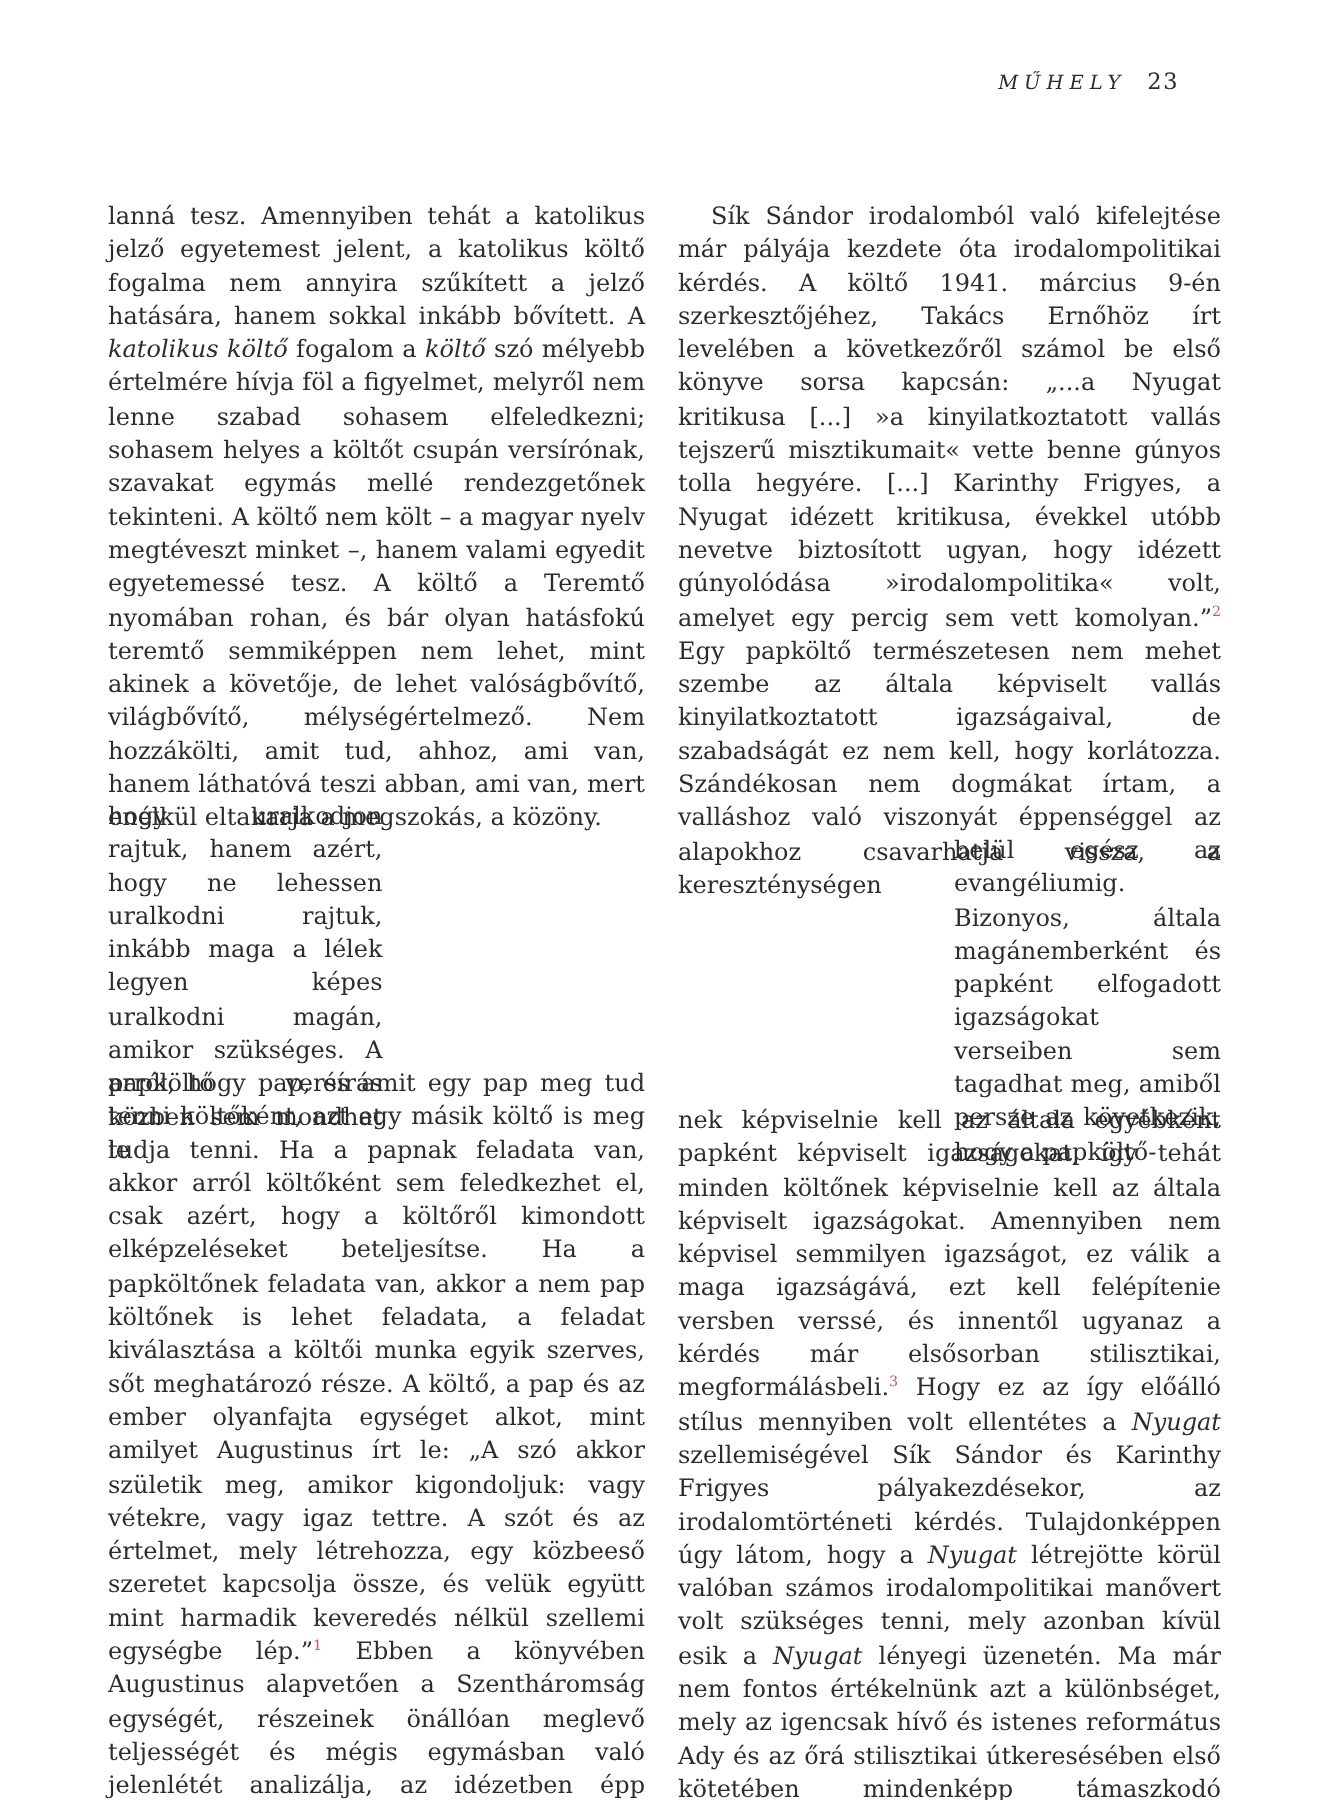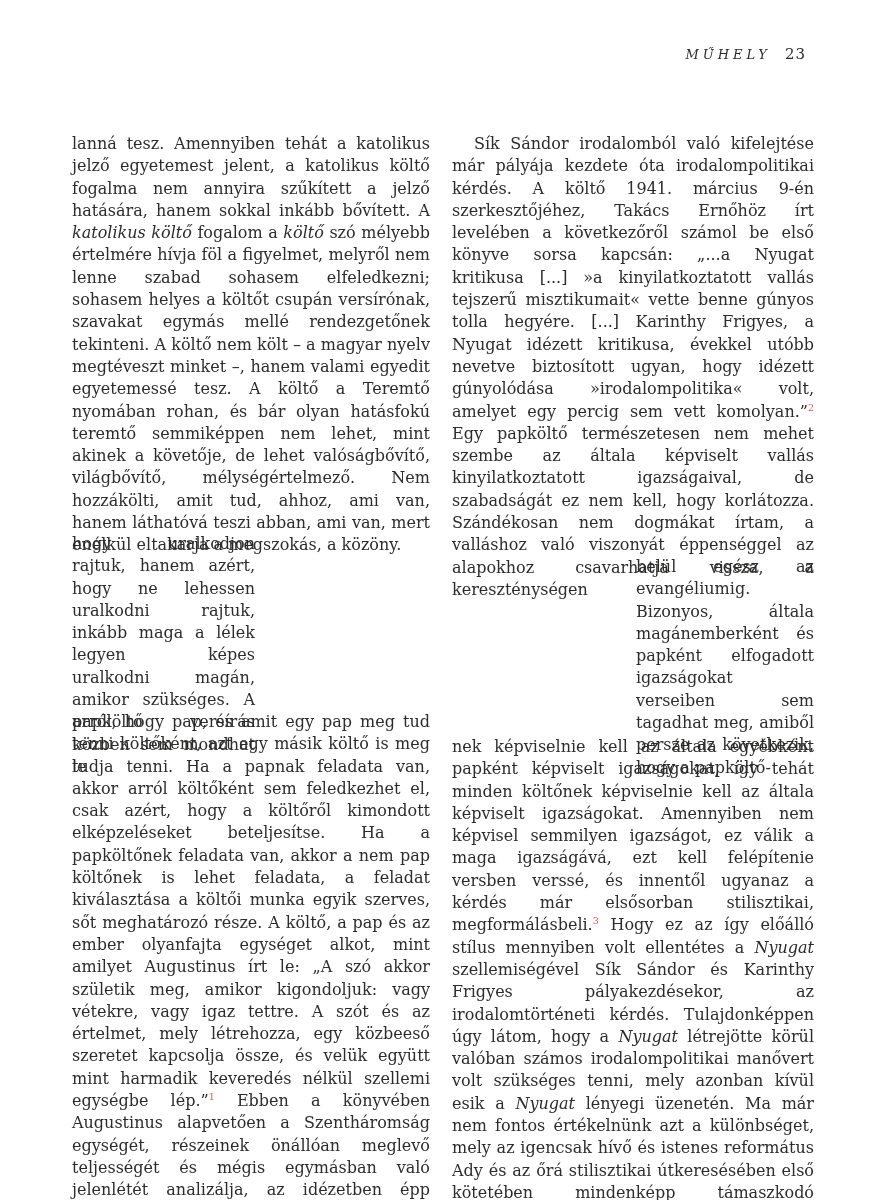--- a/index.html
+++ b/index.html
@@ -7,21 +7,21 @@
     width:880px; height:1200px;
     background:#ffffff;
     font-family:"DejaVu Serif", serif;
     color:#2d2c2b;
     position:relative;
     overflow:hidden;
   }
   .page { position:absolute; left:0; top:0; width:880px; height:1200px; background:#ffffff; }
   .page-header {
     position:absolute; top:44px; left:0; width:786px;
-    text-align:right; color:#2d2c2b;padding-left:20px;
+    text-align:right; color:#2d2c2b;
   }
   .journal-title {
     font-style:italic; font-size:13px; letter-spacing:4px;
   }
   .page-number {
     font-size:15px; margin-left:14px; letter-spacing:1px;
   }
   .block {
     position:absolute;
     font-size:16px; line-height:22.3px;

